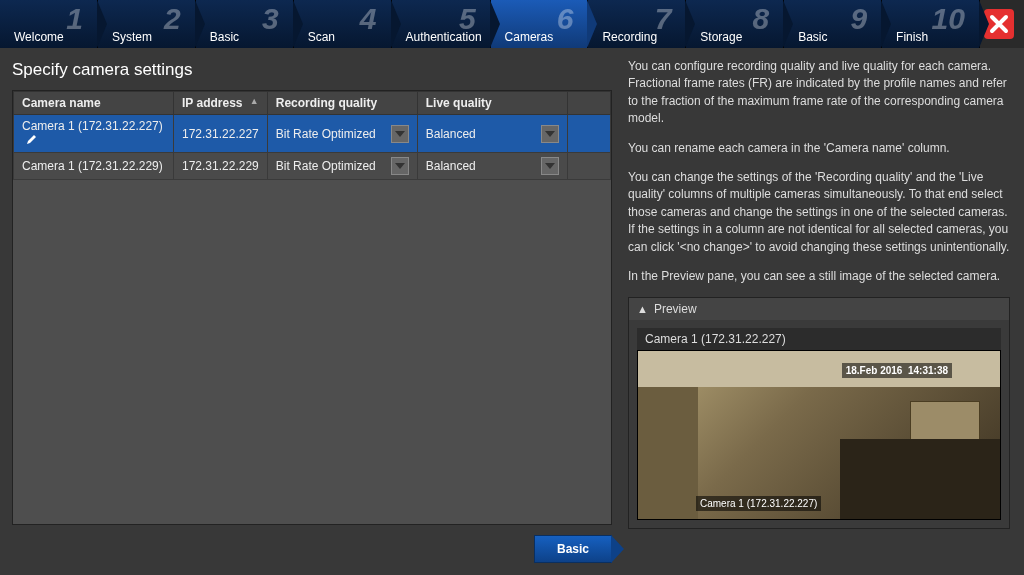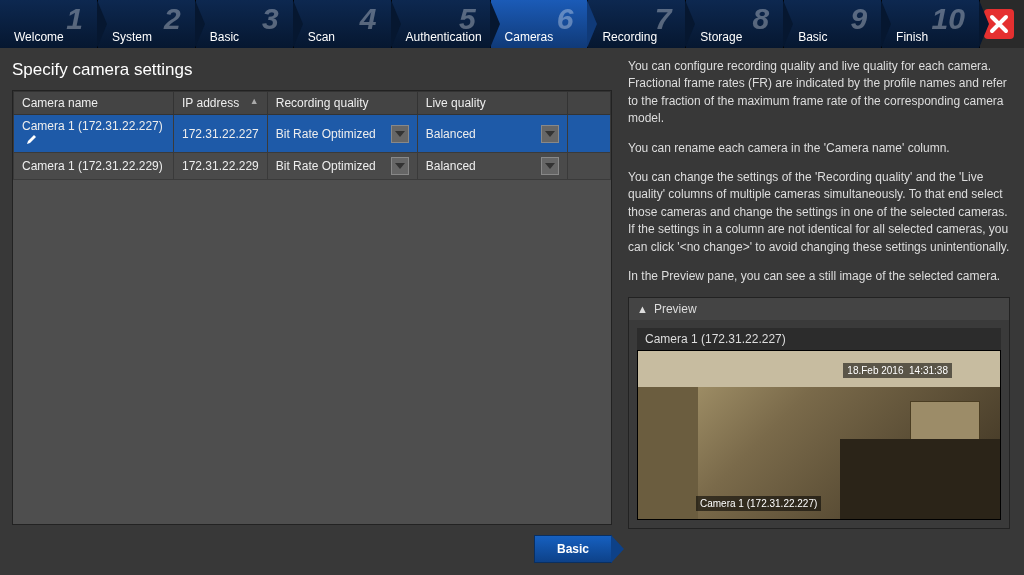--- a/index.html
+++ b/index.html
@@ -90,21 +90,21 @@
   background: #4e4e4e;
   overflow: hidden;
 }
 table {
   width: 100%;
   border-collapse: collapse;
 }
 th {
   background: #444;
   color: #eee;
-  font-weight: normal;
+  font-weight: bold;
   text-align: left;
   padding: 4px 8px;
   border: 1px solid #333;
   font-size: 12px;
   height: 22px;
 }
 th .sort-icon { float: right; font-size: 9px; color: #aaa; }
 td {
   padding: 4px 8px;
   border: 1px solid #3a3a3a;
@@ -205,20 +205,21 @@
   border: 1px solid #000;
 }
 .ts-box {
   position: absolute;
   top: 12px;
   right: 48px;
   background: rgba(0,0,0,0.55);
   color: #fff;
   font-size: 10px;
   padding: 2px 4px;
+  font-weight: bold;
 }
 .cam-box {
   position: absolute;
   bottom: 8px;
   left: 58px;
   background: rgba(0,0,0,0.55);
   color: #fff;
   font-size: 10px;
   padding: 2px 4px;
 }

